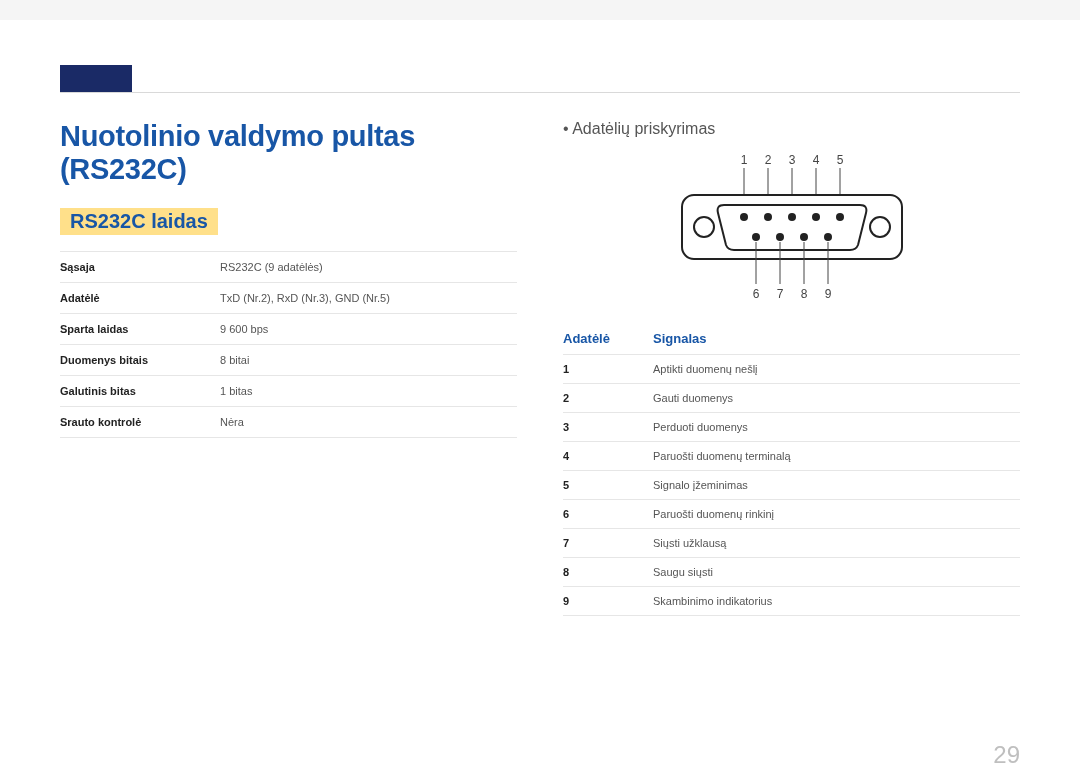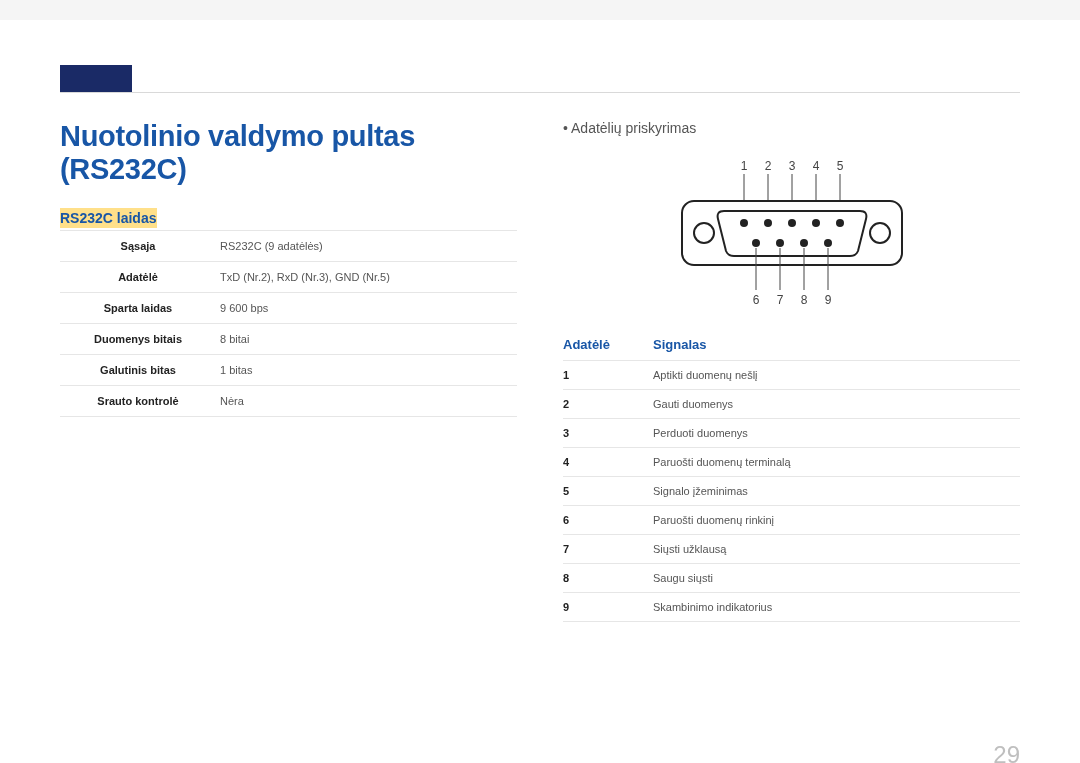--- a/index.html
+++ b/index.html
@@ -49,45 +49,45 @@
     letter-spacing: -0.3px;
   }
   h2 {
     font-size: 20px;
     font-weight: 700;
     color: #222;
     margin-bottom: 16px;
   }
   h3.hl {
     display: inline-block;
-    font-size: 14px;
+    font-size: 20px;
     font-weight: 700;
     color: #1856a6;
     background: #ffe08a;
-    padding: 2px 0;
-    margin-bottom: 2px;
+    padding: 2px 10px;
+    margin-bottom: 16px;
   }
   table.spec {
     width: 100%;
     border-collapse: collapse;
     font-size: 11px;
   }
   table.spec td {
     border-bottom: 1px solid #e6e6e6;
     padding: 9px 4px 9px 0;
     vertical-align: top;
   }
   table.spec tr:first-child td { border-top: 1px solid #e6e6e6; }
-  table.spec td.k { font-weight: 700; width: 160px; color:#222;text-align:center; }
+  table.spec td.k { font-weight: 700; width: 160px; color:#222; }
   table.spec td.v { color: #555; }
 
   .bullet {
-    font-size: 14px;
+    font-size: 16px;
     color: #555;
-    margin-bottom: 20px;
+    margin-bottom: 12px;
   }
   .bullet::before { content: "•  "; color:#555; }
   .connector { text-align:center; margin: 6px 0 18px 0; }
   .connector svg { display:block; margin:0 auto; }
 
   table.pin {
     width: 100%;
     border-collapse: collapse;
     font-size: 11px;
   }

